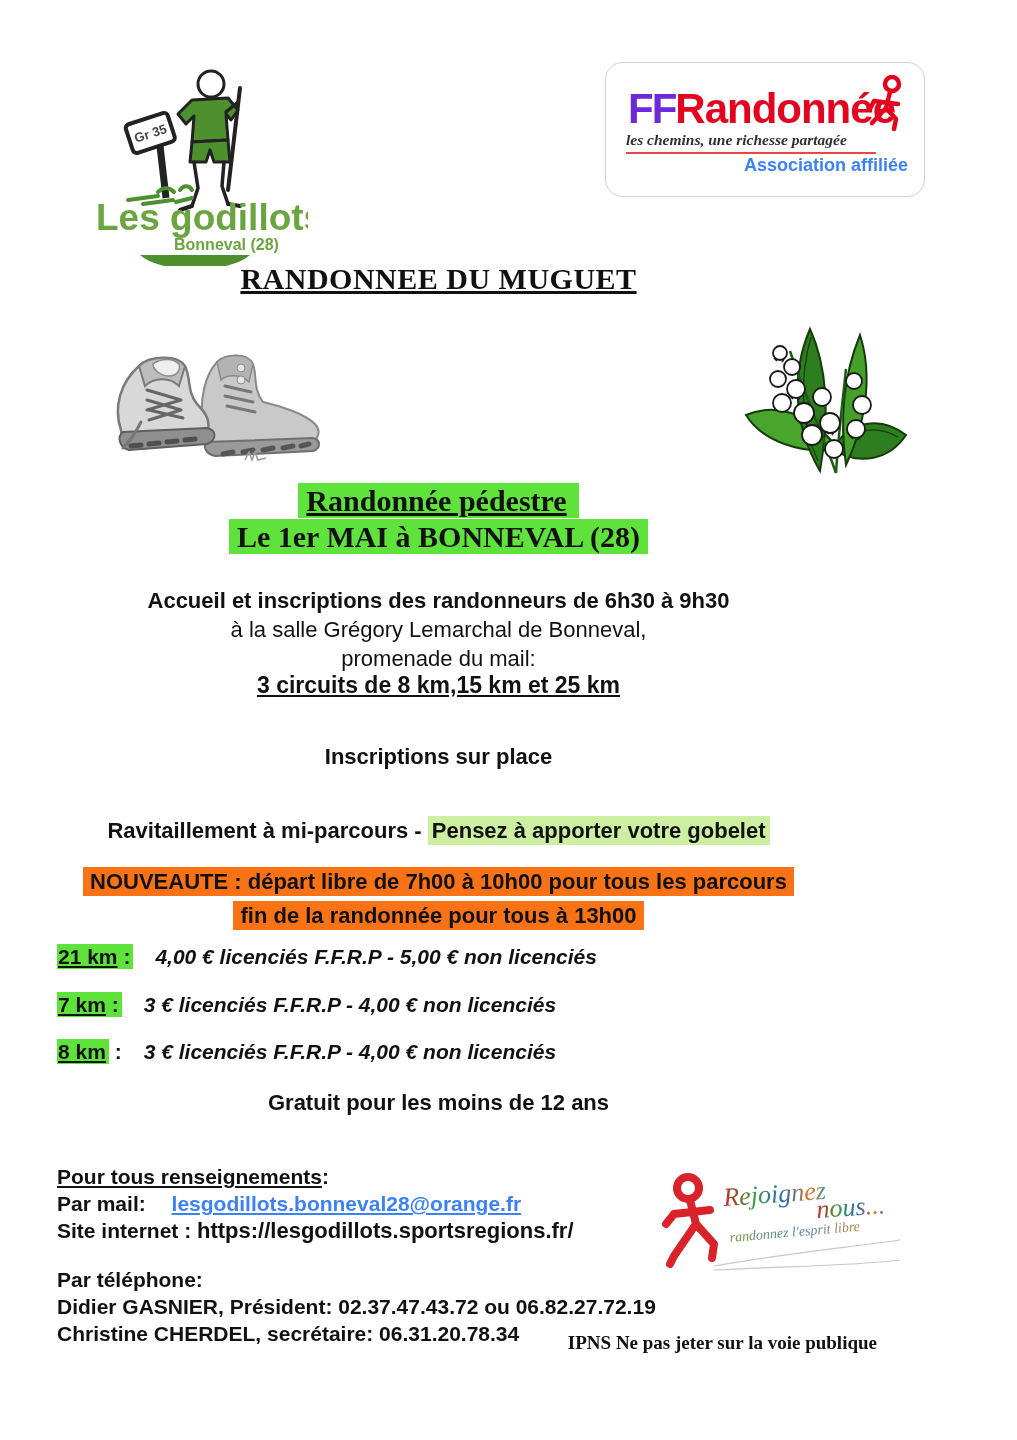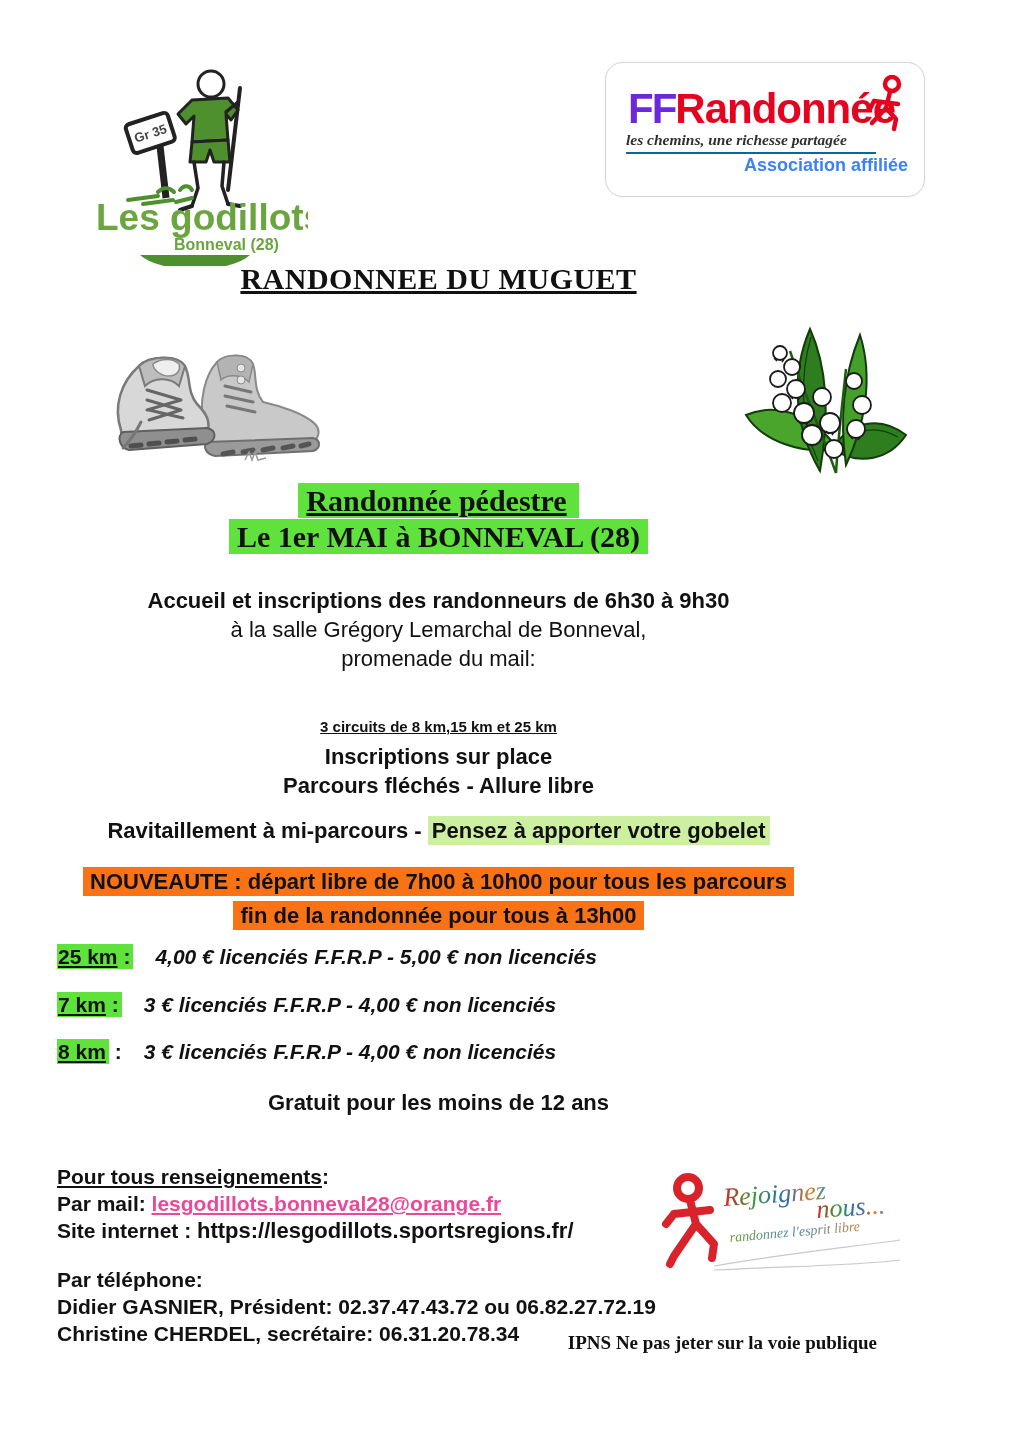--- a/index.html
+++ b/index.html
@@ -24,21 +24,21 @@
     box-shadow:0 0 2px rgba(0,0,0,.08);
   }
   .ff-row{position:absolute;left:22px;top:22px;white-space:nowrap;}
   .ff-ff{font-weight:bold;font-size:42px;color:#6d28d9;letter-spacing:-2px;}
   .ff-rando{font-weight:bold;font-size:42px;color:#e30520;letter-spacing:-1px;}
   .ff-man{position:absolute;right:14px;top:12px;}
   .ff-tagline{
     position:absolute;left:20px;top:68px;width:250px;
     font-family:"Liberation Serif","DejaVu Serif",serif;
     font-style:italic;font-size:15.5px;color:#31302e;font-weight:bold;
-    border-bottom:2px solid #0369a1;padding-bottom:3px;white-space:nowrap;
+    border-bottom:2px solid #ef4444;padding-bottom:3px;white-space:nowrap;
   }
   .ff-assoc{
     position:absolute;right:16px;top:92px;
     font-weight:bold;font-size:18px;color:#3b82f6;
   }
 
   
   .main-title{top:262px;font-size:30px;font-weight:bold;letter-spacing:.5px;}
   .main-title span{text-decoration:underline;}
 
@@ -48,21 +48,21 @@
 
   
   .event-head{top:483px;font-size:30px;font-weight:bold;line-height:36px;}
   .hl-green{background:#5fe23c;}
   .event-head .l1{text-decoration:underline;padding:1px 12px 1px 8px;}
   .event-head .l2{padding:1px 8px;}
 
   .welcome{top:586px;font-size:22px;line-height:29px;}
   .welcome .b{font-weight:bold;}
 
-  .circuits{top:718px;font-size:15px;font-weight:bold;}
+  .circuits{top:672px;font-size:23px;font-weight:bold;}
   .circuits span{text-decoration:underline;}
 
   .onsite{top:742px;font-size:22px;font-weight:bold;line-height:29px;}
 
   .ravito{top:818px;font-size:22px;font-weight:bold;}
   .hl-pale{background:#cdefa2;padding:2px 4px;}
 
   .novelty{top:865px;font-size:22px;font-weight:bold;line-height:34px;}
   .hl-yellow{background:#f97316;padding:2px 7px;}
 
@@ -72,21 +72,21 @@
   .price-row .dist u{text-decoration:underline;}
   .price-row .rest{font-style:italic;font-weight:bold;padding-left:22px;}
   .p0{top:945px;} .p1{top:993px;} .p2{top:1040px;}
   .p2 .colon{font-weight:bold;}
 
   .free-line{top:1090px;font-size:22px;font-weight:bold;}
 
   
   .contact{left:57px;top:1163px;font-size:21px;font-weight:bold;line-height:27px;}
   .contact .u{text-decoration:underline;}
-  a.mail-link{color:#ec4899;text-decoration:underline;font-weight:bold;}
+  a.mail-link{color:#3b82f6;text-decoration:underline;font-weight:bold;margin-left:20px;}
   .site-url{font-size:22px;}
 
   .phones{left:57px;top:1266px;font-size:21px;font-weight:bold;line-height:27px;}
 
   .rejoignez{left:652px;top:1166px;width:250px;height:112px;}
 
   .ipns{top:1332px;right:140px;font-size:19px;font-weight:bold;}
 </style>
 </head>
 <body>
@@ -219,34 +219,33 @@
     <div>à la salle Grégory Lemarchal de Bonneval,</div>
     <div>promenade du mail:</div>
   </div>
 
   <div class="abs center circuits">
     <span>3 circuits de 8 km,15 km et 25 km</span>
   </div>
 
   <div class="abs center onsite">
     <div>Inscriptions sur place</div>
-    <div>Parcours fléchés - Allure libre</div>
   </div>
 
   <div class="abs center ravito">
     <span>Ravitaillement à mi-parcours - </span><span class="hl-pale">Pensez à apporter votre gobelet</span>
   </div>
 
   <div class="abs center novelty">
     <div><span class="hl-yellow">NOUVEAUTE : départ libre de 7h00 à 10h00 pour tous les parcours</span></div>
     <div><span class="hl-yellow">fin de la randonnée pour tous à 13h00</span></div>
   </div>
 
   <div class="abs price-row p0">
-    <span class="dist"><u>25 km</u><span> :</span></span><span class="rest">4,00 € licenciés F.F.R.P - 5,00 € non licenciés</span>
+    <span class="dist"><u>21 km</u><span> :</span></span><span class="rest">4,00 € licenciés F.F.R.P - 5,00 € non licenciés</span>
   </div>
   <div class="abs price-row p1">
     <span class="dist"><u>7 km</u><span> :</span></span><span class="rest">3 € licenciés F.F.R.P - 4,00 € non licenciés</span>
   </div>
   <div class="abs price-row p2">
     <span class="dist"><u>8 km</u></span><span class="colon"> :</span><span class="rest">3 € licenciés F.F.R.P - 4,00 € non licenciés</span>
   </div>
 
   <div class="abs center free-line">
     <span>Gratuit pour les moins de 12 ans</span>

